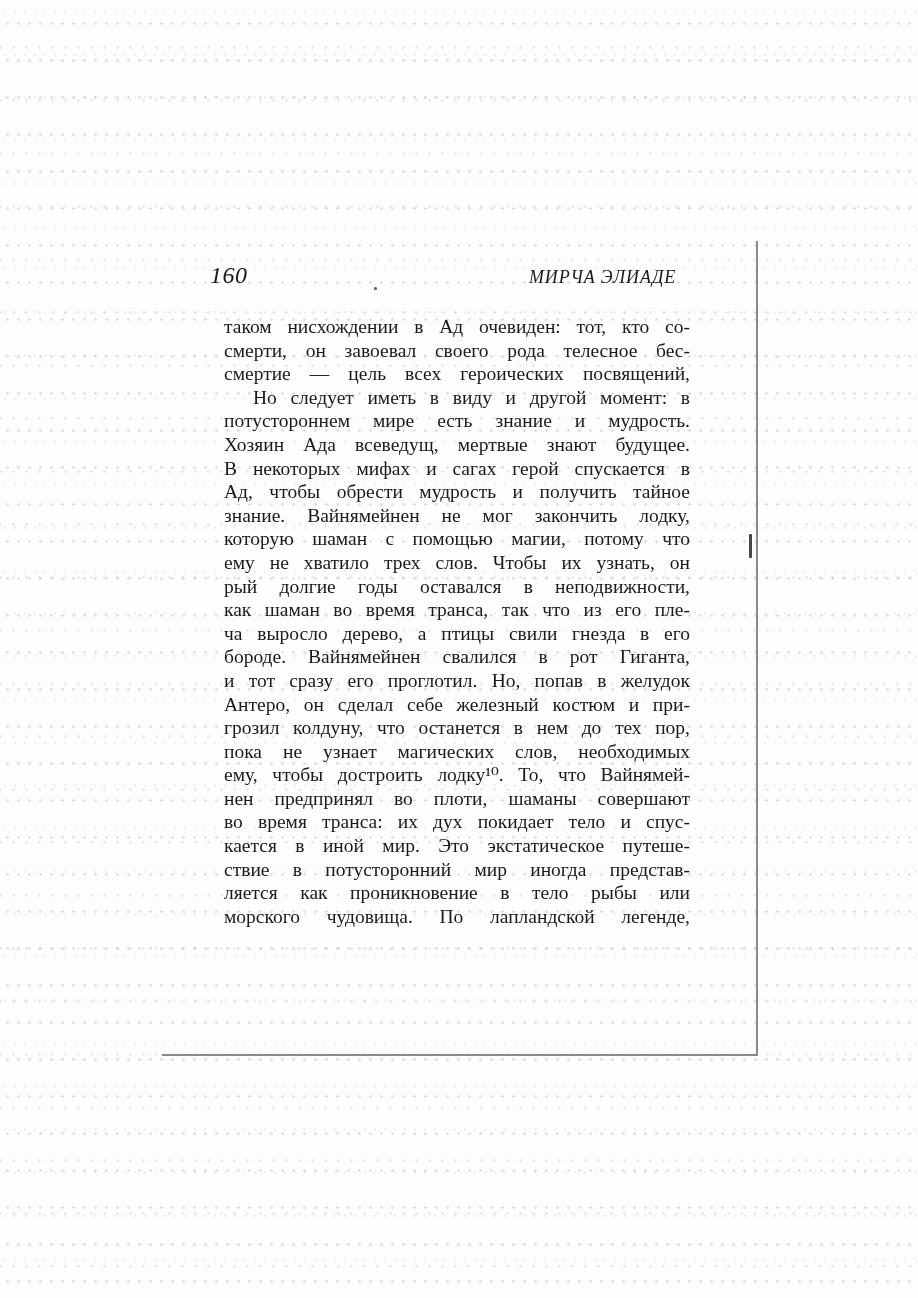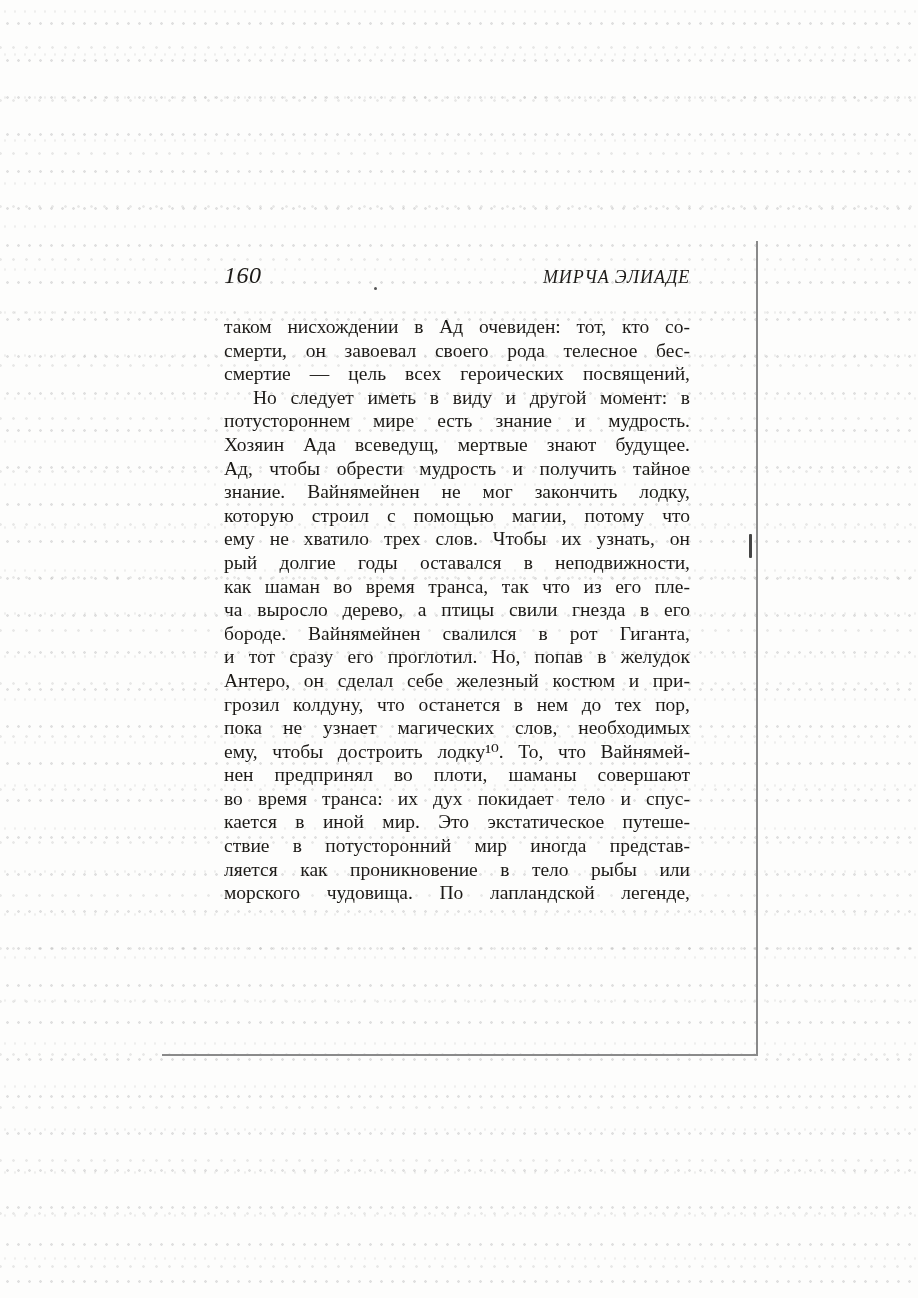--- a/index.html
+++ b/index.html
@@ -17,21 +17,21 @@
     position:relative;width:918px;height:1298px;overflow:hidden;
     background-color:var(--background-color);
     background-image:
       radial-gradient(circle, rgba(120,120,120,0.22) 1px, transparent 1.6px),
       radial-gradient(circle, rgba(120,120,120,0.15) 1px, transparent 1.6px),
       radial-gradient(circle, rgba(120,120,120,0.11) 0.9px, transparent 1.5px);
     background-size:11px 37px, 13px 53px, 10px 43px;
     background-position:2px 5px, 7px 21px, 0 33px;
   }
   .running-header{
-    position:absolute;left:224px;top:262px;width:466px;
+    position:absolute;left:210px;top:262px;width:466px;
     display:flex;justify-content:space-between;align-items:baseline;
     color:var(--text-color);font-style:italic;
   }
   .page-num{font-size:24px;letter-spacing:0.5px;}
   .run-title{font-size:18px;letter-spacing:0.8px;}
   .header-dot{
     position:absolute;left:374px;top:287px;width:3px;height:3px;
     border-radius:50%;background:#555;
   }
   .text-block{
@@ -77,23 +77,24 @@
   <div class="text-block">
       <div class="para">
         <div class="line">таком нисхождении в Ад очевиден: тот, кто со-</div>
         <div class="line">смерти, он завоевал своего рода телесное бес-</div>
         <div class="line">смертие — цель всех героических посвящений,</div>
       </div>
       <div class="para">
         <div class="line indent">Но следует иметь в виду и другой момент: в</div>
         <div class="line">потустороннем мире есть знание и мудрость.</div>
         <div class="line">Хозяин Ада всеведущ, мертвые знают будущее.</div>
+        <div class="line">В некоторых мифах и сагах герой спускается в</div>
         <div class="line">Ад, чтобы обрести мудрость и получить тайное</div>
         <div class="line">знание. Вайнямейнен не мог закончить лодку,</div>
-        <div class="line">которую строил с помощью магии, потому что</div>
+        <div class="line">которую шаман с помощью магии, потому что</div>
         <div class="line">ему не хватило трех слов. Чтобы их узнать, он</div>
         <div class="line">рый долгие годы оставался в неподвижности,</div>
         <div class="line">как шаман во время транса, так что из его пле-</div>
         <div class="line">ча выросло дерево, а птицы свили гнезда в его</div>
         <div class="line">бороде. Вайнямейнен свалился в рот Гиганта,</div>
         <div class="line">и тот сразу его проглотил. Но, попав в желудок</div>
         <div class="line">Антеро, он сделал себе железный костюм и при-</div>
         <div class="line">грозил колдуну, что останется в нем до тех пор,</div>
         <div class="line">пока не узнает магических слов, необходимых</div>
         <div class="line">ему, чтобы достроить лодку¹⁰. То, что Вайнямей-</div>

